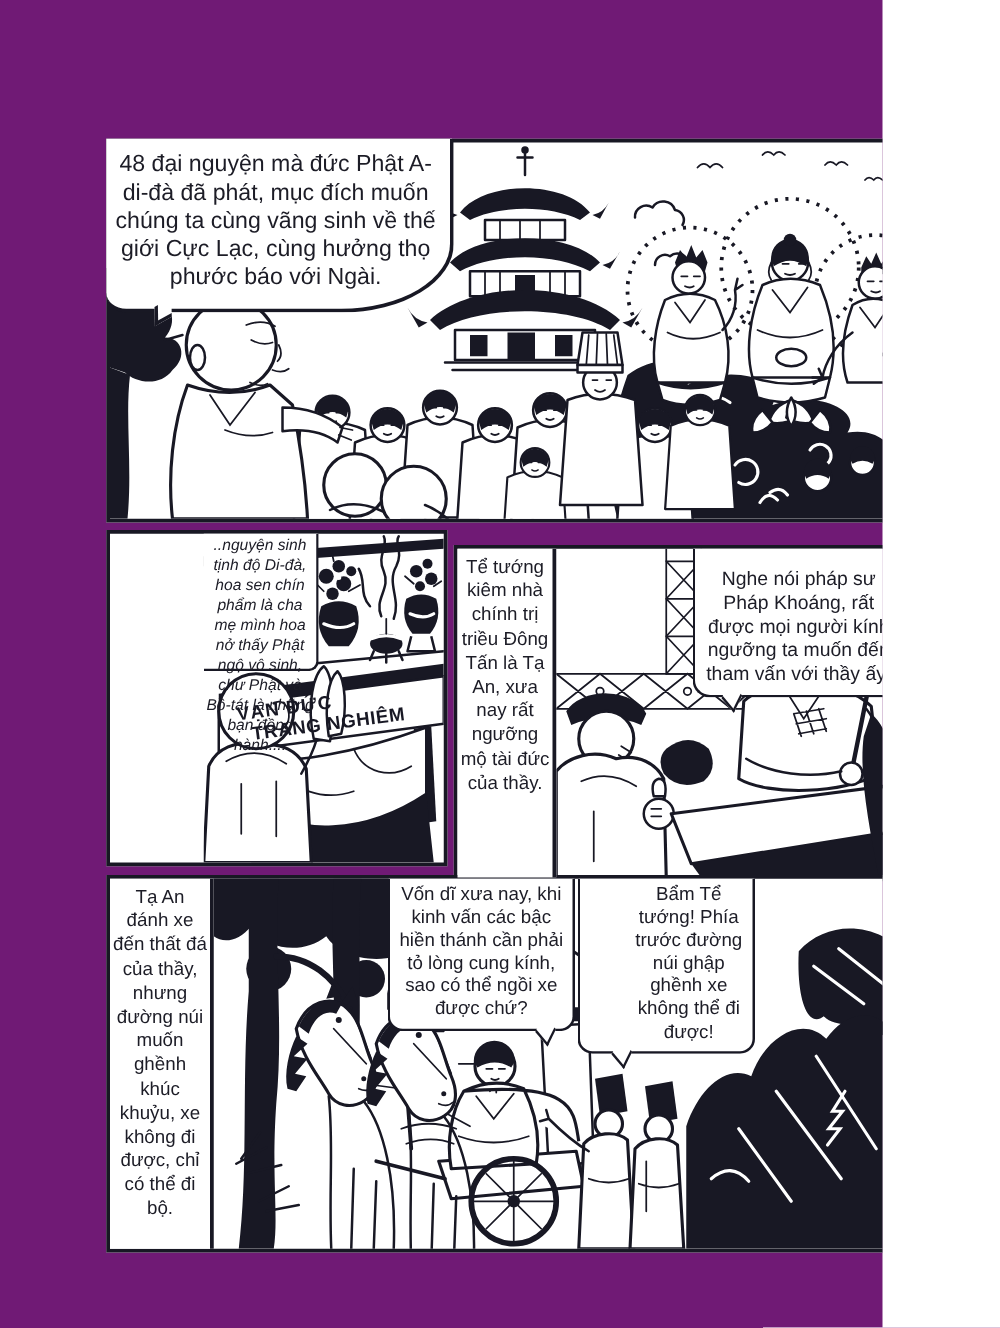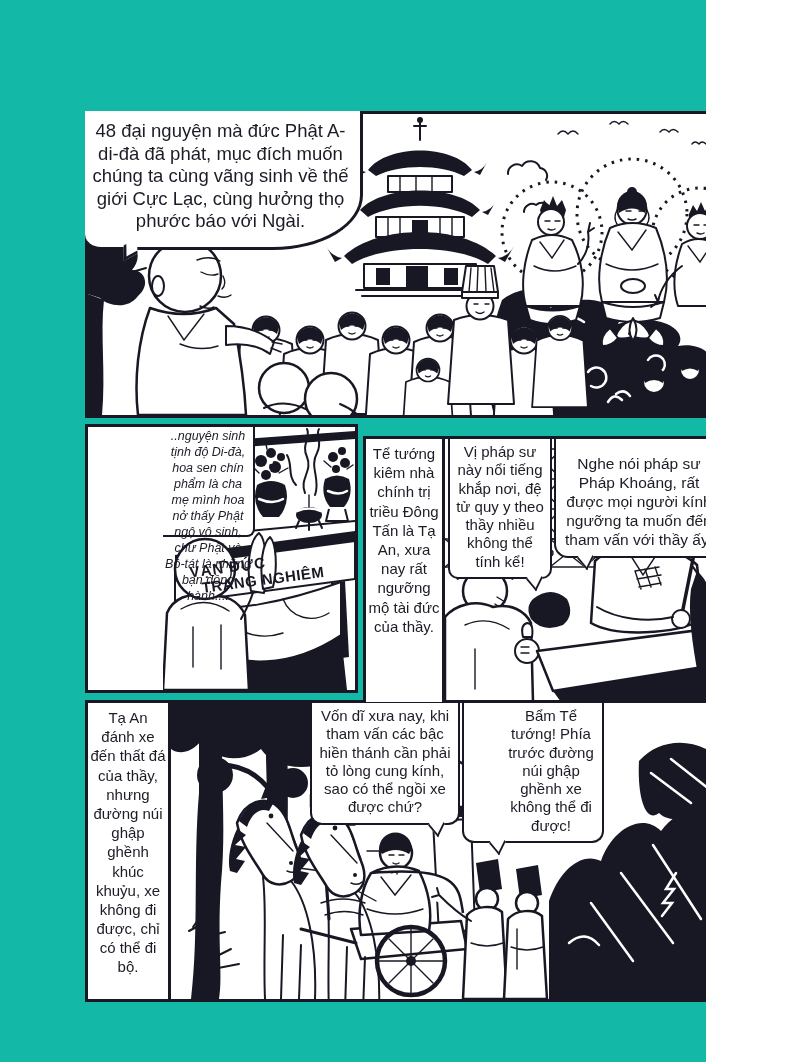--- a/index.html
+++ b/index.html
@@ -1,18 +1,18 @@
 <!DOCTYPE html>
 <html><head>
 <meta charset="utf-8">
 <style>
   * { margin:0; padding:0; box-sizing:border-box; }
   html,body { background:#ffffff; }
   body { font-family:"Liberation Sans", sans-serif; color:#1c1c26; }
-  #page { position:relative; width:706px; height:1062px; background:#14b8a6; overflow:hidden; }
+  #page { position:relative; width:706px; height:1062px; background:#701a75; overflow:hidden; }
 
   .panel { position:absolute; background:#fff; border:3px solid #181824; }
   #p1  { left:85px;  top:111px; width:634px; height:307px; }
   #p2a { left:85px;  top:424px; width:273px; height:269px; }
   #p2b { left:363px; top:436px; width:356px; height:269px; }
   #p3  { left:85px;  top:700px; width:634px; height:302px; }
 
   .panel svg { position:absolute; top:0; left:0; }
   #p2a svg { left:75px; } #p2b svg { left:79px; } #p3 svg { left:83px; }
 
@@ -321,32 +321,28 @@
         <path d="M152,168 C172,180 202,184 228,178" class="s"></path>
       </g>
 
       <g>
         <path d="M92,212 L262,190 L271,226 L108,252 Z" class="w25"></path>
         <path d="M108,252 L271,226 L271,263 L116,263 Z" class="f"></path>
       </g>
       <path d="M252,132 C264,142 271,162 271,200 L271,263 L258,263 C250,220 242,180 246,150 Z" class="f"></path>
     </svg>
 
-    <div class="bubble" id="b2b-left">
-      <p>Vị pháp sư này nổi tiếng khắp nơi, đệ tử quy y theo thầy nhiều không thể tính kể!</p>
-      <i class="tail" style="right:8px;"></i>
-    </div>
     <div class="bubble" id="b2b-right">
       <p>Nghe nói pháp sư Pháp Khoáng, rất được mọi người kính ngưỡng ta muốn đến tham vấn với thầy ấy!</p>
       <i class="tail" style="left:22px;"></i>
     </div>
   </section>
 
   <section class="panel" id="p3">
-    <div class="col">Tạ An đánh xe đến thất đá của thầy, nhưng đường núi ghập ghềnh khúc khuỷu, xe không đi được, chỉ có thể đi bộ.</div>
+    <div class="col">Tạ An đánh xe đến thất đá của thầy, nhưng đường núi muốn ghềnh khúc khuỷu, xe không đi được, chỉ có thể đi bộ.</div>
 
     <svg width="545" height="296" viewBox="0 0 545 296">
       <defs>
         <g id="horse">
           <path d="M66,120 C74,98 94,92 107,104 C118,114 120,132 126,146 C132,160 130,172 120,178 C110,184 98,182 92,172 C84,158 70,142 66,120 Z" class="w25"></path>
           <path d="M90,96 l5,-13 l7,11 Z M103,98 l8,-12 l4,12 Z" class="f"></path>
           <path d="M68,118 C76,100 90,94 103,99 L98,108 C88,104 80,112 76,124 Z" class="f"></path>
           <path d="M66,126 l9,6 l-11,10 l11,2 l-10,12 l9,2 l-8,12 l-7,-2 C56,156 60,138 66,126 Z" class="f"></path>
           <circle cx="100" cy="113" r="2.4" class="f"></circle>
           <circle cx="120" cy="160" r="2" class="f"></circle>
@@ -414,21 +410,21 @@
         <path d="M300,240 q16,6 32,0" class="s1"></path>
         <path d="M300,218 C286,210 276,200 268,192 M268,192 l-7,2 M268,192 l-2,-7" class="s" stroke-width="3.5"></path>
         <path d="M345,166 l22,-4 l4,30 l-22,4 Z" class="f"></path>
         <circle cx="356" cy="200" r="11" class="w25"></circle>
         <path d="M337,216 C345,207 362,205 371,213 L376,296 L333,296 Z" class="w25"></path>
         <path d="M340,244 q16,6 32,0 M346,226 v40" class="s1"></path>
       </g>
     </svg>
 
     <div class="bubble" id="b3-left">
-      <p>Vốn dĩ xưa nay, khi tham vấn các bậc hiền thánh cần phải tỏ lòng cung kính, sao có thể ngồi xe được chứ?</p>
+      <p>Vốn dĩ xưa nay, khi kinh vấn các bậc hiền thánh cần phải tỏ lòng cung kính, sao có thể ngồi xe được chứ?</p>
       <i class="tail" style="right:14px;"></i>
     </div>
     <div class="bubble" id="b3-right">
       <p>Bẩm Tể tướng! Phía trước đường núi ghập ghềnh xe không thể đi được!</p>
       <i class="tail" style="left:26px;"></i>
     </div>
   </section>
 
 </div>
 

